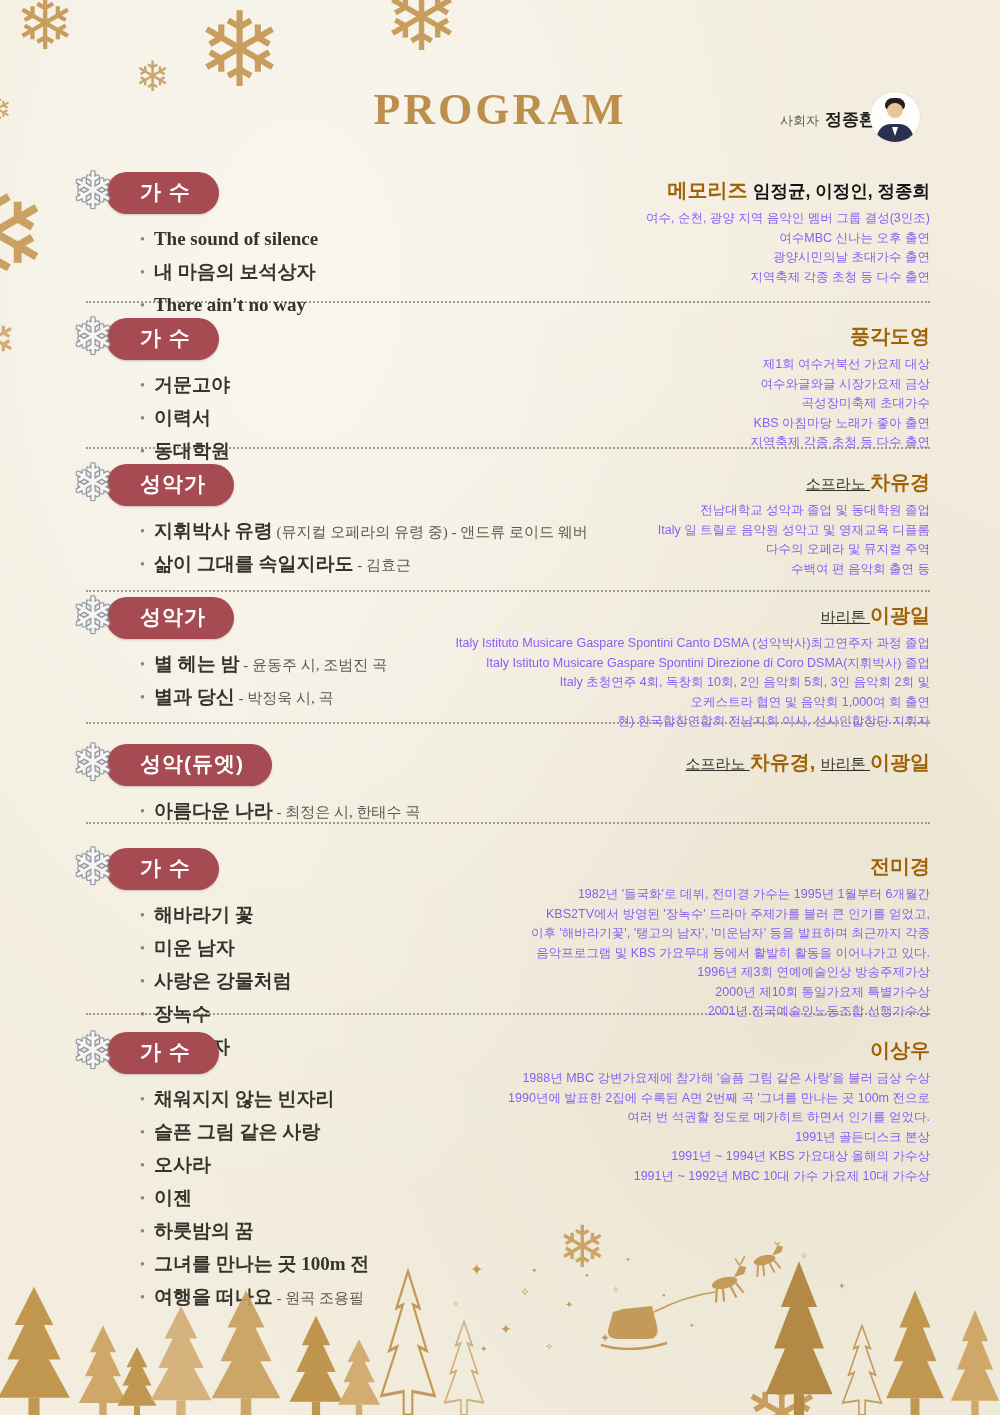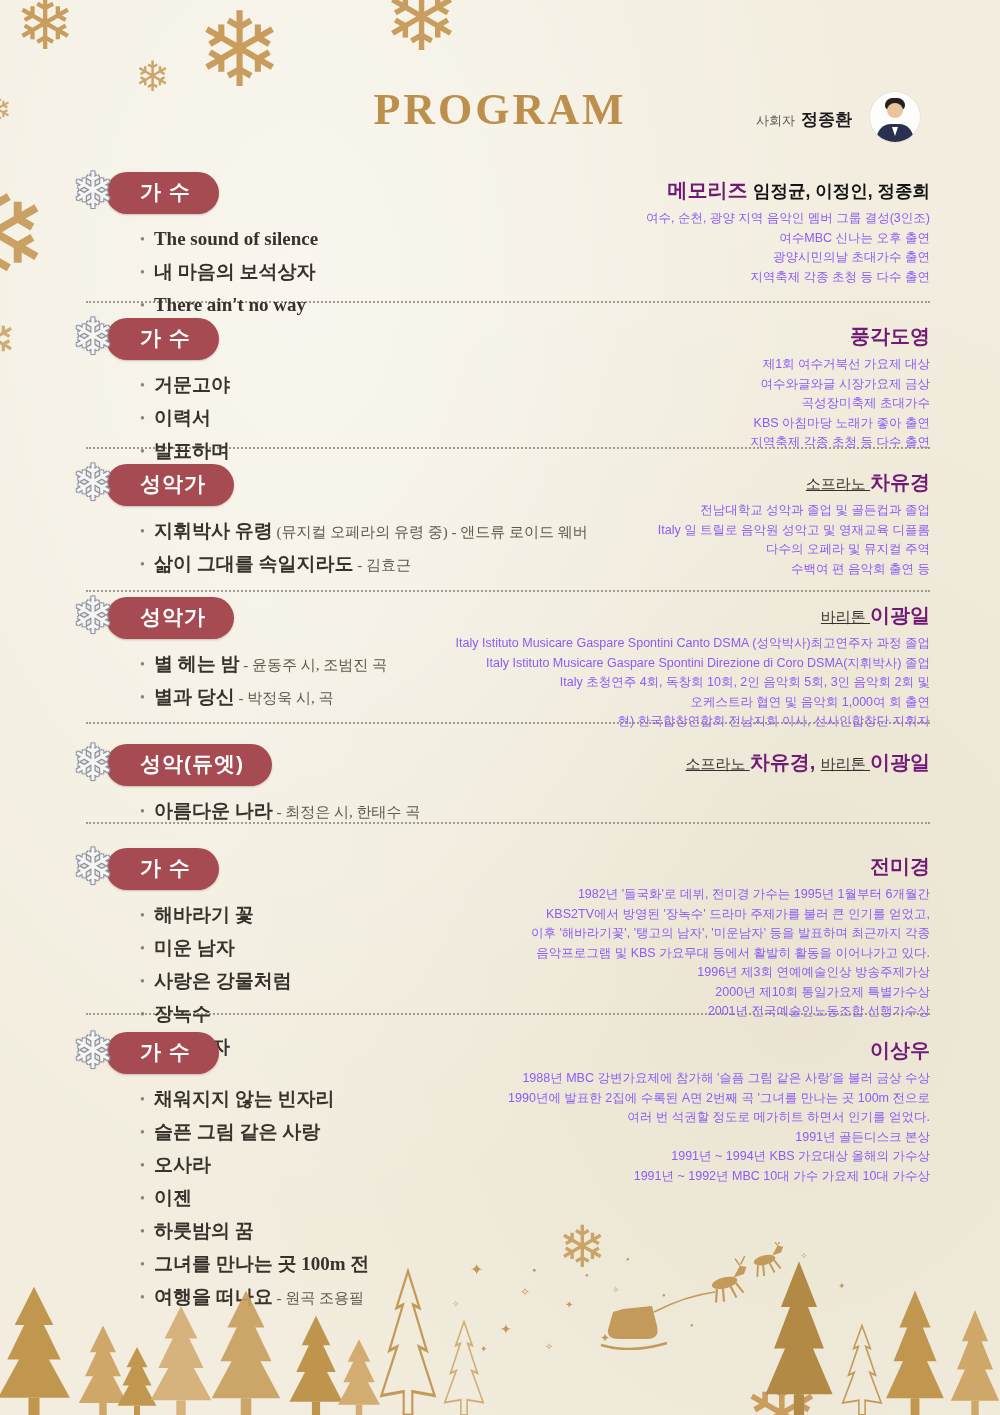--- a/index.html
+++ b/index.html
@@ -9,21 +9,21 @@
     background-image:radial-gradient(ellipse at 30% 20%, rgba(255,255,255,.5), rgba(0,0,0,0) 60%),
                      radial-gradient(ellipse at 80% 70%, rgba(222,212,188,.35), rgba(0,0,0,0) 55%);
     font-family:"Liberation Sans", sans-serif;
   }
   
   .page-title{
     position:absolute;top:84px;left:0;width:1000px;text-align:center;
     font-family:"Liberation Serif", serif;font-weight:bold;font-size:44px;
     color:#bd8f4d;letter-spacing:3px;
   }
-  .mc{position:absolute;top:108px;right:148px;text-align:right;white-space:nowrap;}
+  .mc{position:absolute;top:108px;right:124px;text-align:right;white-space:nowrap;}
   .mc-label{font-size:13px;color:#5f5a52;margin-right:6px;}
   .mc-name{font-size:17px;font-weight:bold;color:#1c1c1c;}
   .avatar{
     position:absolute;top:92px;right:80px;width:50px;height:50px;border-radius:50%;
     background:#fdfdfb;overflow:hidden;box-shadow:0 0 0 1px rgba(0,0,0,.04);
   }
   .avatar .hair{position:absolute;top:6px;left:15px;width:20px;height:12px;border-radius:10px 10px 6px 6px;background:#23201e;}
   .avatar .face{position:absolute;top:11px;left:17px;width:16px;height:15px;border-radius:50%;background:#eac49d;}
   .avatar .body{position:absolute;bottom:-4px;left:7px;width:36px;height:22px;border-radius:14px 14px 0 0;background:#2a3150;}
   .avatar .shirt{position:absolute;bottom:6px;left:22px;width:6px;height:9px;background:#fff;clip-path:polygon(0 0,100% 0,50% 100%);}
@@ -41,21 +41,21 @@
     text-shadow:-1px -1px 0 #8f949c,1px -1px 0 #8f949c,-1px 1px 0 #8f949c,1px 1px 0 #8f949c,0 0 3px #aeb3ba;
     z-index:2;
   }
   .songs{list-style:none;margin:9px 0 0 54px;padding:0;}
   .song{font-family:"Liberation Serif", serif;line-height:32px;white-space:nowrap;}
   .bullet{color:#8a8379;font-size:14px;margin-right:9px;vertical-align:1px;}
   .song-title{font-weight:bold;font-size:19px;color:#37322b;}
   .song-note{font-size:15px;color:#5f584d;text-align:right;}
   .artist{position:absolute;top:5px;right:0;text-align:right;}
   .artist-name{white-space:nowrap;margin-bottom:5px;}
-  .a-lead{font-size:20px;font-weight:bold;color:#701a75;}
+  .a-lead{font-size:20px;font-weight:bold;color:#a16207;}
   .a-name{font-size:17.5px;font-weight:bold;color:#131313;}
   .a-prefix{font-size:15px;font-weight:normal;color:#35322e;text-decoration:underline;}
   .bio-line{font-size:12.5px;line-height:19.5px;color:#8b5cf6;white-space:nowrap;}
   .divider{position:absolute;left:86px;right:70px;border-top:2px dotted #a29b8d;height:0;}
   .d1{top:301px}.d2{top:447px}.d3{top:590px}.d4{top:722px}.d5{top:822px}.d6{top:1013px}
   
   .flake{position:absolute;color:#c89d5d;line-height:1;pointer-events:none;}
   .spark{position:absolute;color:#c49a5a;line-height:1;pointer-events:none;}
   .tree{position:absolute;bottom:0;pointer-events:none;}
   .deco-svg{position:absolute;pointer-events:none;}
@@ -129,21 +129,21 @@
     </div>
   </div>
     <div class="section s2">
     <div class="badge">
       <span class="badge-flake">❄</span>
       <span class="badge-text">가 수</span>
     </div>
     <ul class="songs">
         <li class="song"><span class="bullet">•</span><span class="song-title">거문고야</span></li>
         <li class="song"><span class="bullet">•</span><span class="song-title">이력서</span></li>
-        <li class="song"><span class="bullet">•</span><span class="song-title">발표하며</span></li>
+        <li class="song"><span class="bullet">•</span><span class="song-title">동대학원</span></li>
       </ul>
     <div class="artist">
       <div class="artist-name"><span class="a-lead">풍각도영</span></div>
       <div class="bio">
           <div class="bio-line">제1회 여수거북선 가요제 대상</div>
           <div class="bio-line">여수와글와글 시장가요제 금상</div>
           <div class="bio-line">곡성장미축제 초대가수</div>
           <div class="bio-line">KBS 아침마당 노래가 좋아 출연</div>
           <div class="bio-line">지역축제 각종 초청 등 다수 출연</div>
         </div>
@@ -154,21 +154,21 @@
       <span class="badge-flake">❄</span>
       <span class="badge-text">성악가</span>
     </div>
     <ul class="songs">
         <li class="song"><span class="bullet">•</span><span class="song-title">지휘박사 유령</span><span class="song-note"> (뮤지컬 오페라의 유령 중) - 앤드류 로이드 웨버</span></li>
         <li class="song"><span class="bullet">•</span><span class="song-title">삶이 그대를 속일지라도</span><span class="song-note"> - 김효근</span></li>
       </ul>
     <div class="artist">
       <div class="artist-name"><span class="a-prefix">소프라노 </span><span class="a-lead">차유경</span></div>
       <div class="bio">
-          <div class="bio-line">전남대학교 성악과 졸업 및 골든컵과 졸업</div>
+          <div class="bio-line">전남대학교 성악과 졸업 및 동대학원 졸업</div>
           <div class="bio-line">Italy 일 트릴로 음악원 성악고 및 영재교육 디플롬</div>
           <div class="bio-line">다수의 오페라 및 뮤지컬 주역</div>
           <div class="bio-line">수백여 편 음악회 출연 등</div>
         </div>
     </div>
   </div>
     <div class="section s4">
     <div class="badge">
       <span class="badge-flake">❄</span>
       <span class="badge-text">성악가</span>

